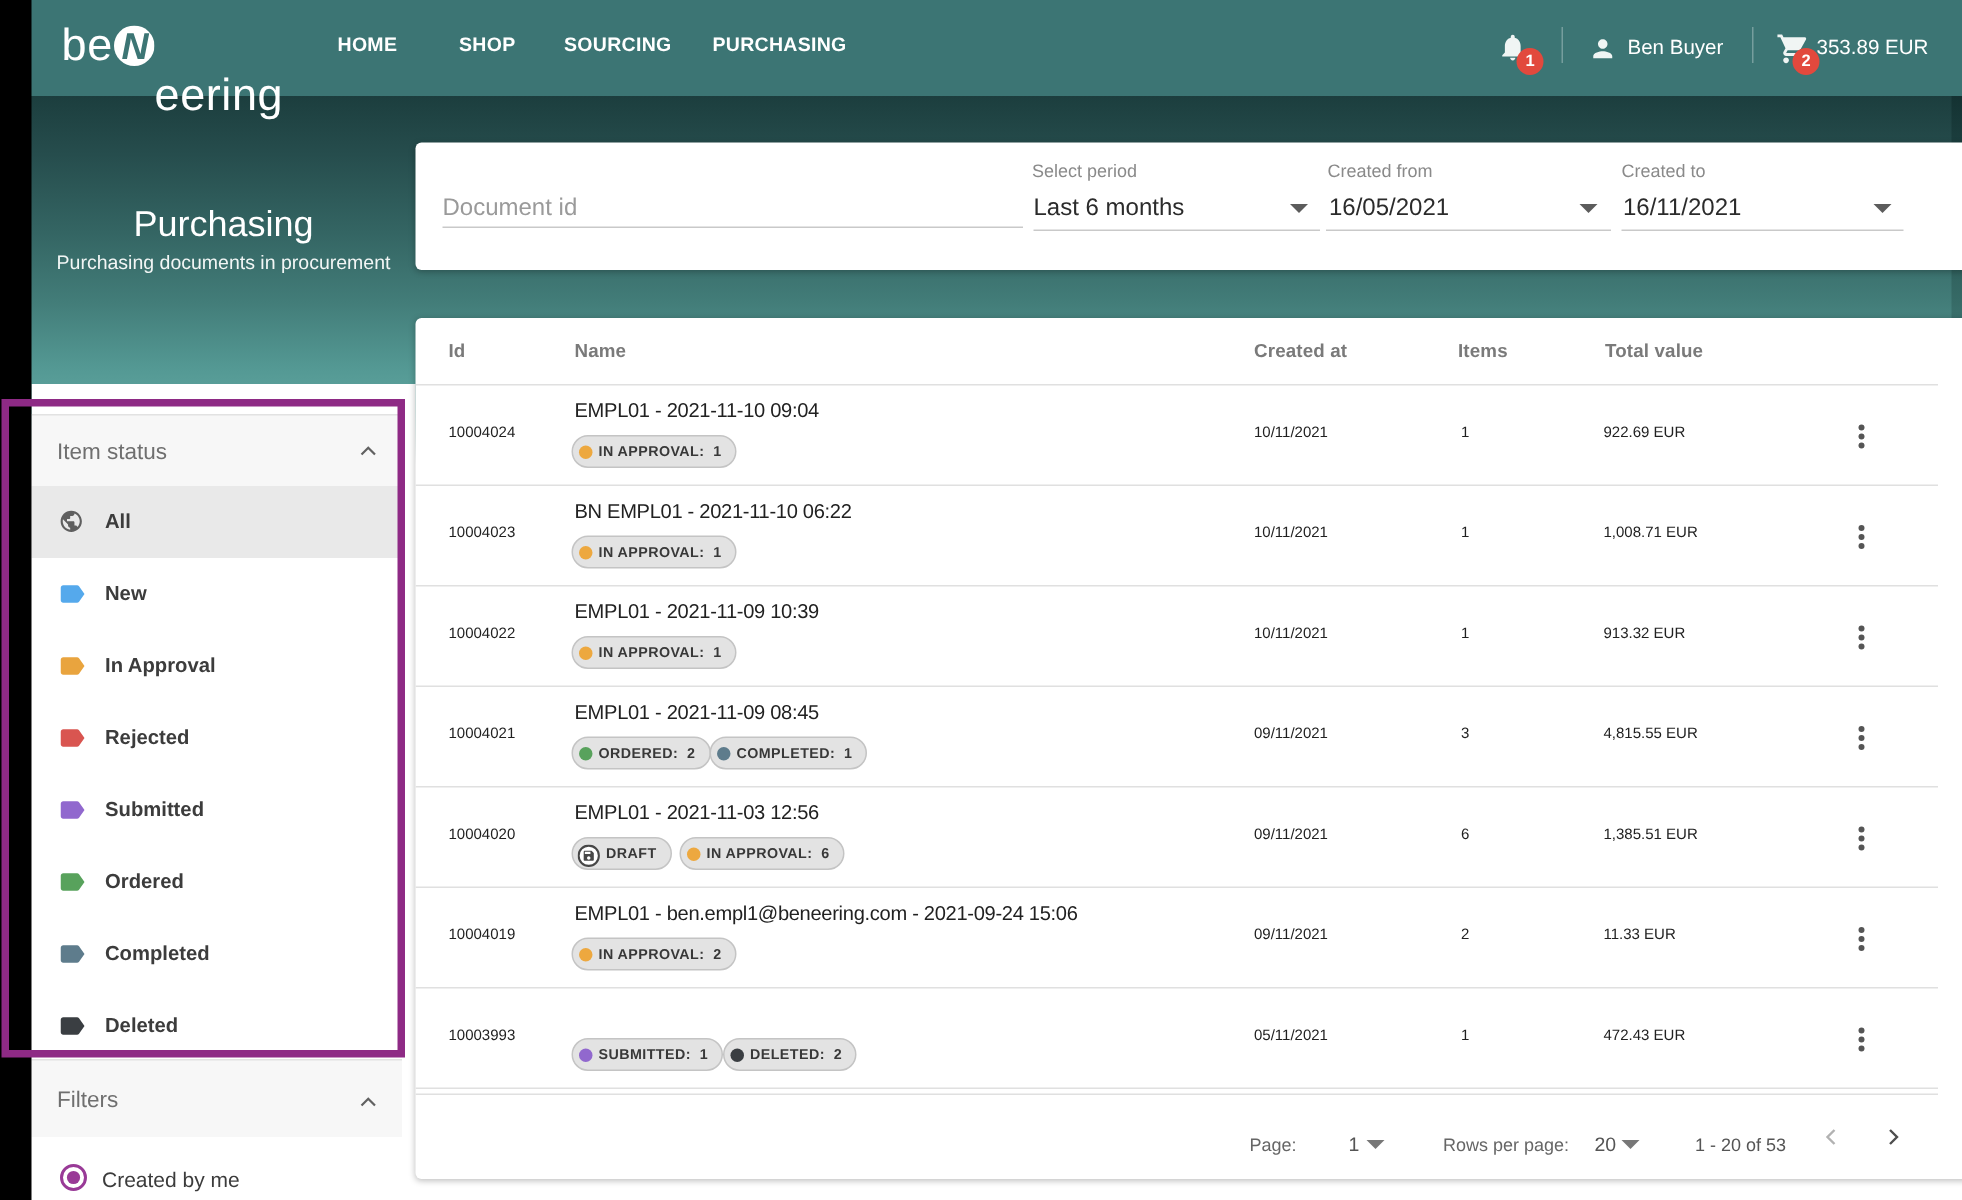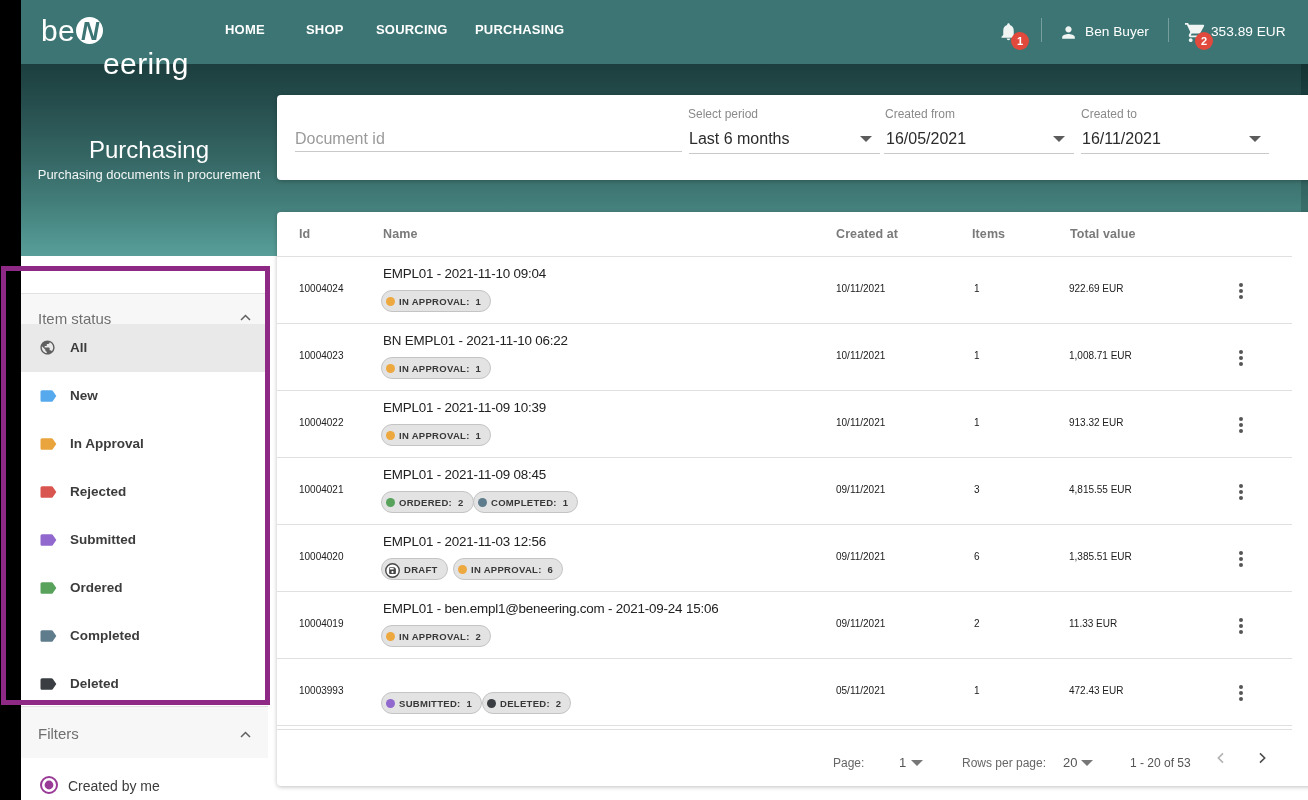--- a/index.html
+++ b/index.html
@@ -81,21 +81,21 @@
     <path d="M7 18c-1.1 0-1.99.9-1.99 2S5.9 22 7 22s2-.9 2-2-.9-2-2-2zM1 2v2h2l3.6 7.59-1.35 2.45c-.16.28-.25.61-.25.96 0 1.1.9 2 2 2h12v-2H7.42c-.14 0-.25-.11-.25-.25l.03-.12.9-1.63h7.45c.75 0 1.41-.41 1.75-1.03l3.58-6.49c.08-.14.12-.31.12-.47 0-.55-.45-1-1-1H5.21l-.94-2H1zm16 16c-1.1 0-1.99.9-1.99 2s.89 2 1.99 2 2-.9 2-2-.9-2-2-2z"></path>
   </svg>
   <div class="abs badge" style="left:1195px; top:32px;">2</div>
   <div class="abs" style="left:1211px; top:24px; color:#fff; font-size:13.7px;">353.89 EUR</div>
 
   <div class="abs" style="left:21px; top:136px; width:256px; text-align:center; color:#fff; font-size:24px;">Purchasing</div>
   <div class="abs" style="left:21px; top:167px; width:256px; text-align:center; color:#f2f6f5; font-size:13px;">Purchasing documents in procurement</div>
 
   <div class="abs" id="sidewhite"></div>
 
-  <div class="abs sechead" style="left:21px; top:293px; width:247px; height:60px;">
+  <div class="abs sechead" style="left:21px; top:276px; width:247px; height:60px;">
     <div class="secttl" style="position:absolute; left:17px; top:16px;">Item status</div>
     <svg style="position:absolute; left:219px; top:20px;" width="11" height="7" viewBox="0 0 11 7" fill="none" stroke="#616161" stroke-width="1.5">
         <path d="M1 6L5.5 1.5L10 6"></path>
       </svg>
   </div>
   <div class="abs" style="left:21px; top:324px; width:247px; height:48px; background:#e9e9e9;"></div>
   <div class="abs" id="items" style="left:21px; top:324px; width:247px;">
     <div class="item" style="top:0;">
       <svg width="17" height="17" viewBox="0 0 24 24" fill="#5f5f5f" style="top:15px; left:18px;">
         <path d="M12 2C6.48 2 2 6.48 2 12s4.48 10 10 10 10-4.48 10-10S17.52 2 12 2zm-1 17.93c-3.95-.49-7-3.85-7-7.93 0-.62.08-1.21.21-1.79L9 15v1c0 1.1.9 2 2 2v1.93zm6.9-2.54c-.26-.81-1-1.39-1.9-1.39h-1v-3c0-.55-.45-1-1-1H8v-2h2c.55 0 1-.45 1-1V7h2c1.1 0 2-.9 2-2v-.41c2.93 1.19 5 4.06 5 7.41 0 2.08-.8 3.97-2.1 5.39z"></path>

